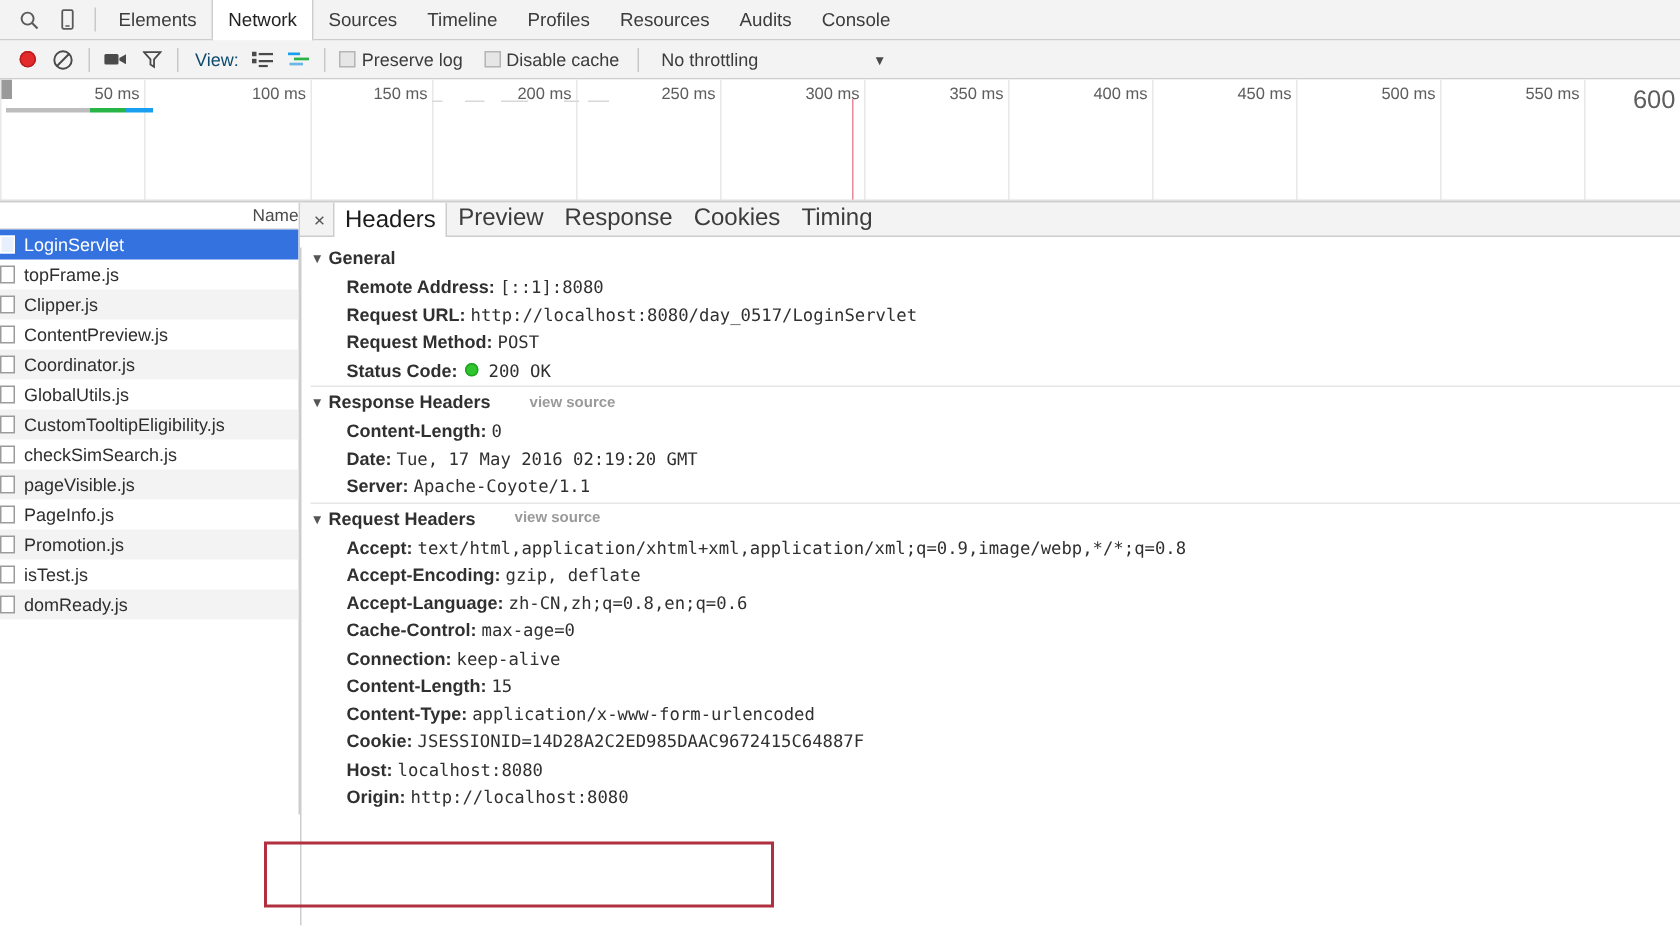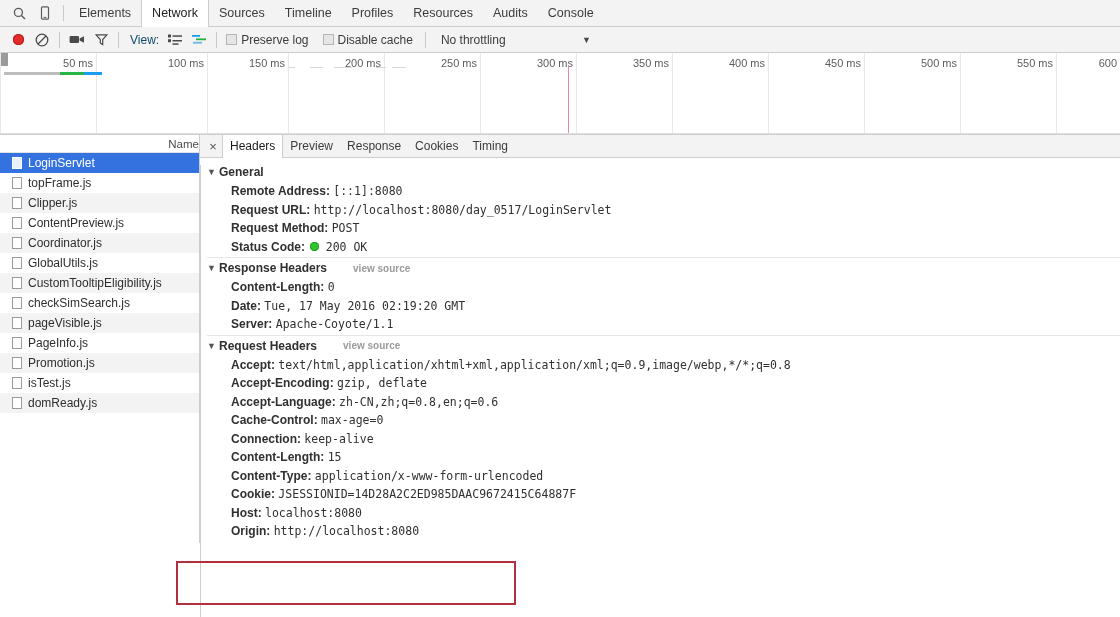--- a/index.html
+++ b/index.html
@@ -121,21 +121,21 @@
   .rl-head {
     height: 18px; line-height: 18px;
     padding-left: 7px;
     font-size: 11.5px; color: #4a4a4a;
     background: #ffffff;
     border-bottom: 1px solid #e2e2e2;
     text-align: right;
   }
   .rl-row {
     display: flex; align-items: center; gap: 6px;
-    height: 20px; padding-left: 12px;
+    height: 20px; padding-left: 0;
     font-size: 12px; color: #2e2e2e;
     white-space: nowrap; overflow: hidden;
   }
   .rl-row.odd { background: #f3f3f3; }
   .rl-row.selected { background: #3372df; color: #ffffff; }
   .doc-ico {
     width: 10px; height: 12px; flex: 0 0 10px;
     border: 1px solid #9b9b9b; background: #ffffff;
   }
   .rl-row.selected .doc-ico { border-color: #ffffff; background: #e8f0fd; }
@@ -149,21 +149,21 @@
     border-bottom: 1px solid #cdcdcd;
     padding-left: 4px;
   }
   .close-x {
     width: 18px; height: 22px;
     display: flex; align-items: center; justify-content: center;
     color: #555; font-size: 13px;
   }
   .d-tab {
     padding: 0 7px; height: 22px; line-height: 22px;
-    font-size: 12px; color: #3c3c3c; white-space: nowrap;
+    font-size: 16px; color: #3c3c3c; white-space: nowrap;
   }
   .d-tab.active {
     background: #ffffff; color: #1b1b1b;
     border-left: 1px solid #cdcdcd; border-right: 1px solid #cdcdcd;
     height: 23px; line-height: 23px;
   }
 
   .headers-pane {
     flex: 1;
     background: #ffffff;
@@ -333,21 +333,21 @@
     <div class="tl-tick" style="left:864px">
         <span>450 ms</span>
       </div>
     <div class="tl-tick" style="left:960px">
         <span>500 ms</span>
       </div>
     <div class="tl-tick" style="left:1056px">
         <span>550 ms</span>
       </div>
 
-    <div style="position:absolute;right:3px;top:4px;font-size:11px;color:#5d5d5d">600</div>
+    <div style="position:absolute;right:3px;top:4px;font-size:17px;color:#5d5d5d">600</div>
 
     <div class="tl-redline" style="left:568px"></div>
 
     <div class="tl-bar" style="left:4px;width:56px;background:#bdbdbd"></div>
     <div class="tl-bar" style="left:60px;width:24px;background:#28b446"></div>
     <div class="tl-bar" style="left:84px;width:18px;background:#1a9ff0"></div>
 
     <div class="tl-marks" style="left:288px;width:130px">
       <div class="tl-mark" style="left:0px;width:7px"></div>
       <div class="tl-mark" style="left:22px;width:13px"></div>

